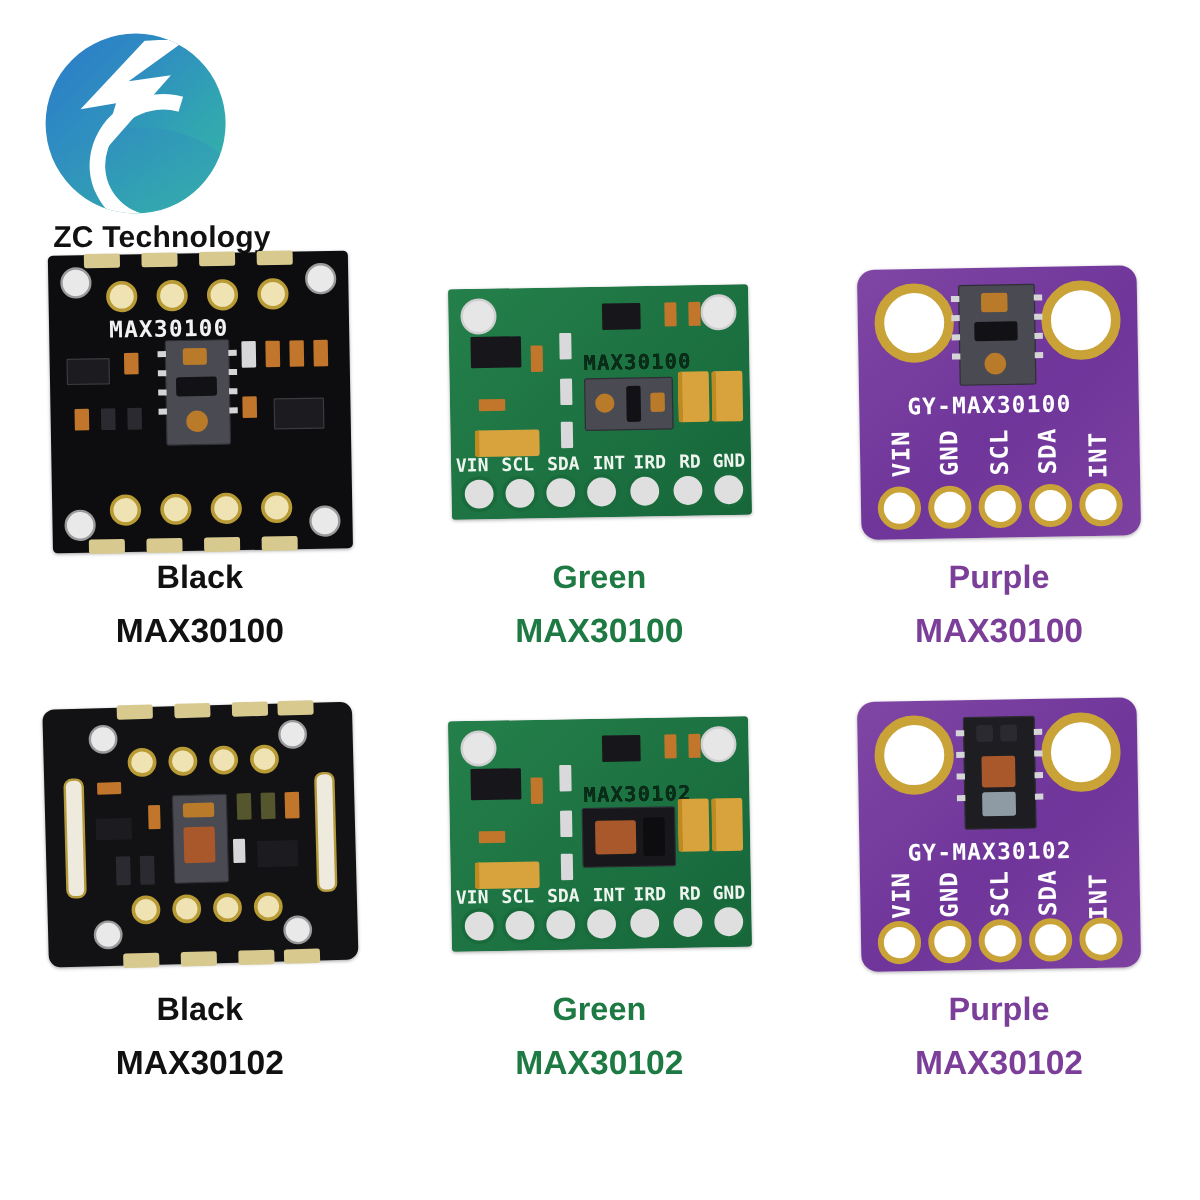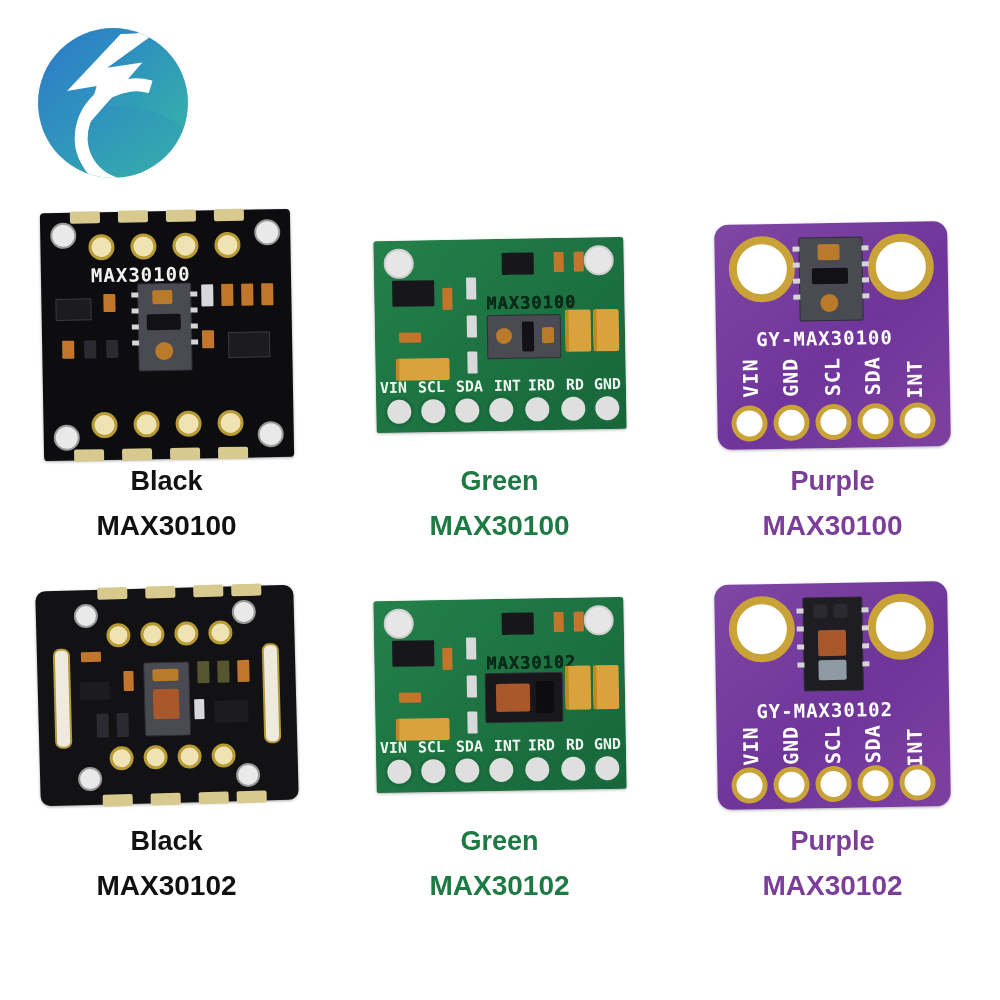--- a/index.html
+++ b/index.html
@@ -127,20 +127,21 @@
 <body>
 
 <div id="page">
 
   <div class="brand">
     <div class="brand-mark">
       <div class="wave"></div>
       <div class="bolt"></div>
       <div class="c-ring"></div>
     </div>
+    <div class="brand-name">ZC Technology</div>
   </div>
 
   <div class="grid">
 
     <div class="row">
 
       <div class="cell c0">
         <div class="board-wrap">
           <div class="board black-a">
             <div class="edge-top">

